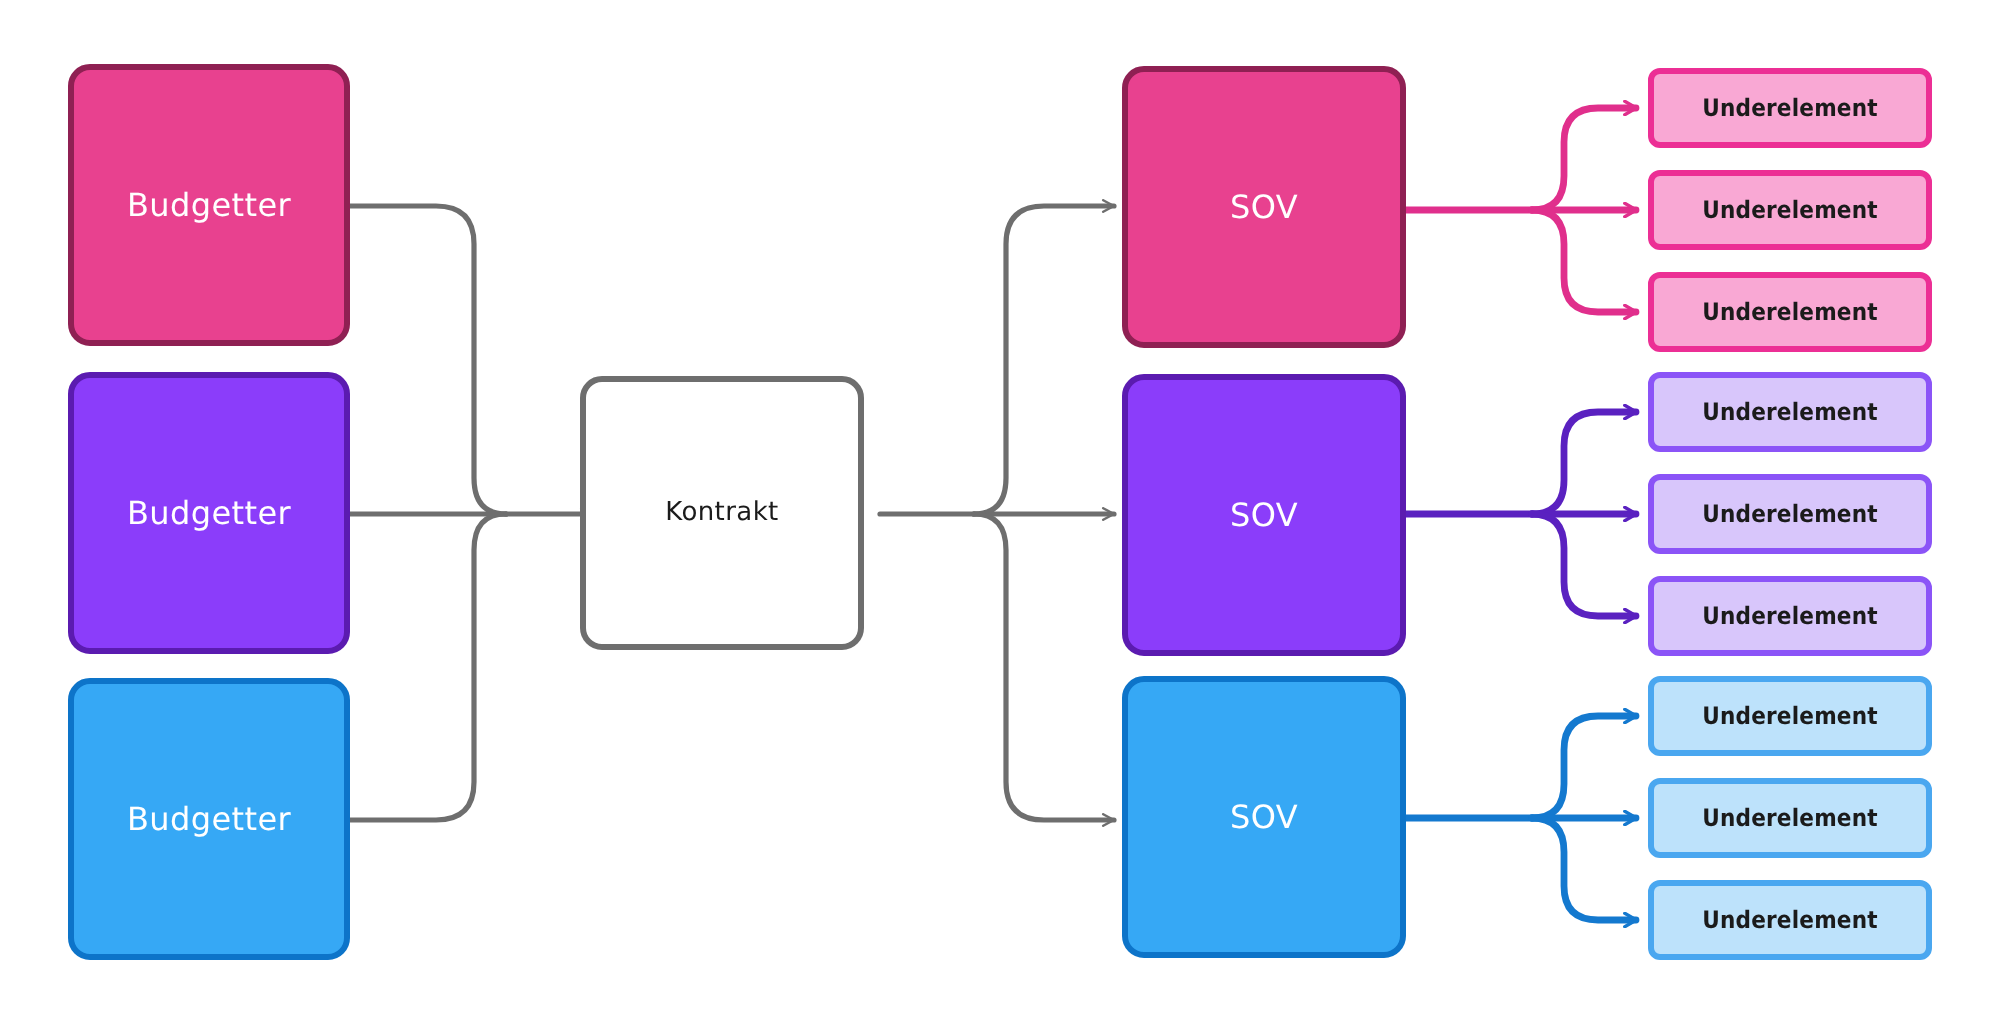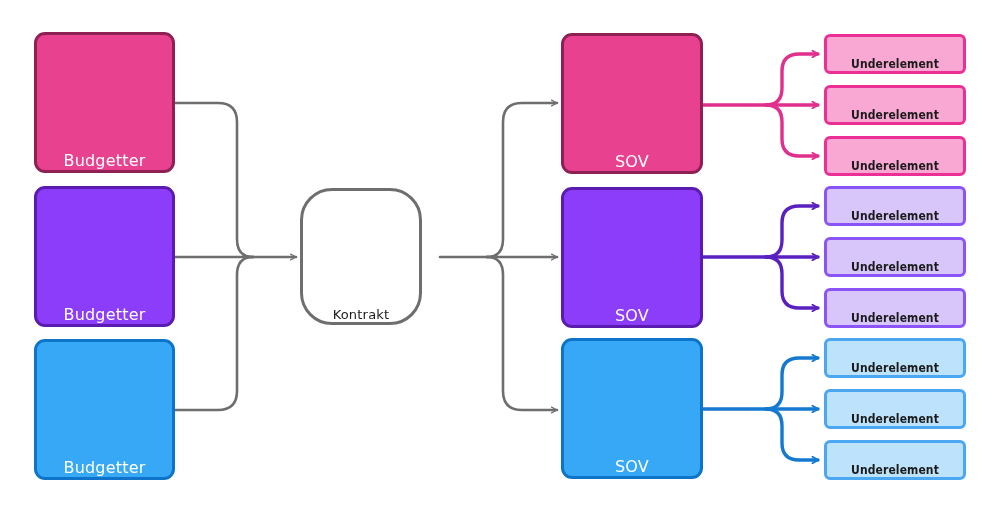--- a/index.html
+++ b/index.html
@@ -23,21 +23,21 @@
     left: 0;
     top: 0;
     width: 1000px;
     height: 514px;
     pointer-events: none;
   }
   .node {
     position: absolute;
     box-sizing: border-box;
     display: flex;
-    align-items: flex-end;
+    align-items: center;
     justify-content: center;
     text-align: center;
   }
   .big-node {
     border-radius: 11px;
     border-style: solid;
     border-width: 3px;
   }
   .big-node .node-label {
     font-family: "DejaVu Sans", sans-serif;
@@ -128,21 +128,21 @@
   <div id="nodes-layer">
       <div class="node big-node" style="background: rgb(232, 65, 143); border-color: rgb(143, 32, 83); left: 34px; top: 32px; width: 141px; height: 141px;">
         <span class="node-label">Budgetter</span>
       </div>
       <div class="node big-node" style="background: rgb(139, 61, 250); border-color: rgb(91, 27, 176); left: 34px; top: 186px; width: 141px; height: 141px;">
         <span class="node-label">Budgetter</span>
       </div>
       <div class="node big-node" style="background: rgb(54, 168, 245); border-color: rgb(13, 116, 201); left: 34px; top: 339px; width: 141px; height: 141px;">
         <span class="node-label">Budgetter</span>
       </div>
-      <div class="node kontrakt-node" style="left: 300px; top: 188px; width: 122px; height: 137px; border-radius: 32px;">
+      <div class="node kontrakt-node" style="left: 290px; top: 188px; width: 142px; height: 137px;">
         <span class="node-label">Kontrakt</span>
       </div>
       <div class="node big-node" style="background: rgb(232, 65, 143); border-color: rgb(143, 32, 83); left: 561px; top: 33px; width: 142px; height: 141px;">
         <span class="node-label">SOV</span>
       </div>
       <div class="node big-node" style="background: rgb(139, 61, 250); border-color: rgb(91, 27, 176); left: 561px; top: 187px; width: 142px; height: 141px;">
         <span class="node-label">SOV</span>
       </div>
       <div class="node big-node" style="background: rgb(54, 168, 245); border-color: rgb(13, 116, 201); left: 561px; top: 338px; width: 142px; height: 141px;">
         <span class="node-label">SOV</span>

